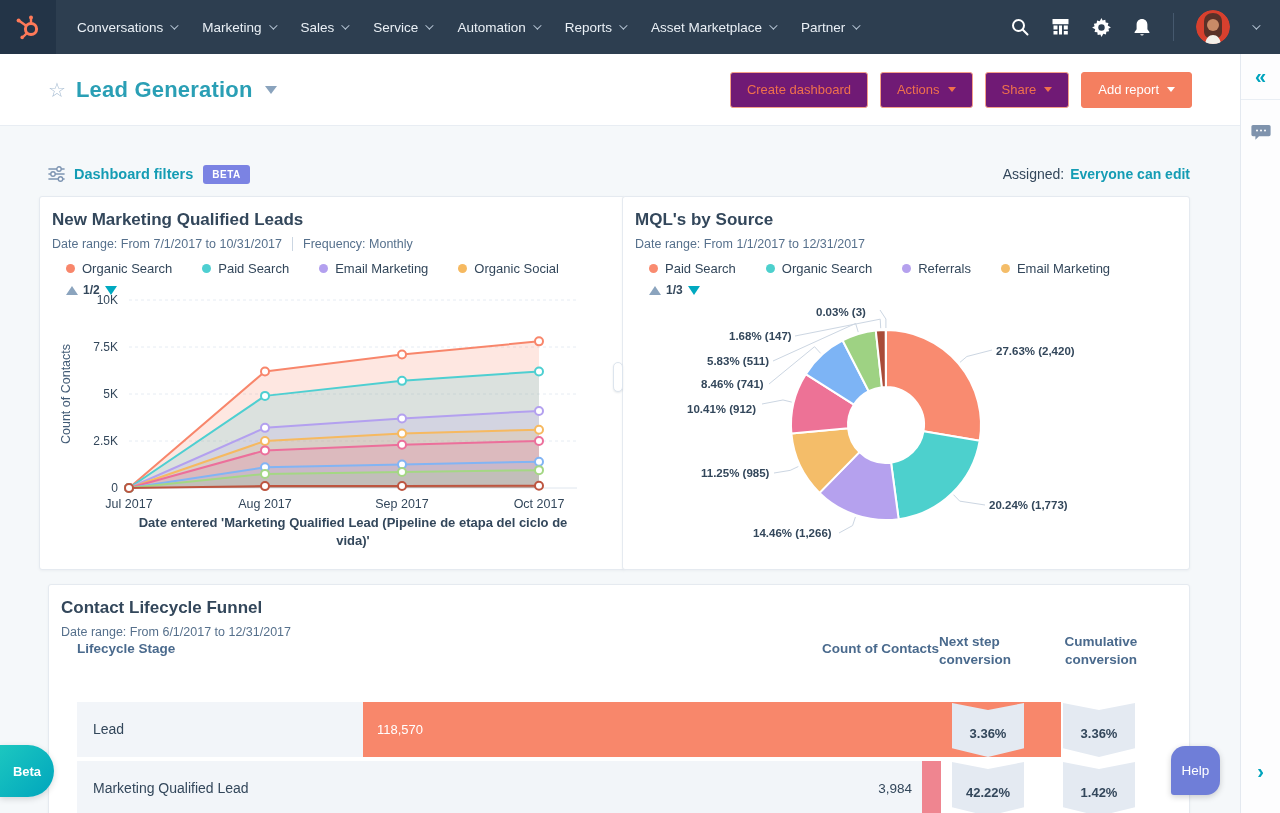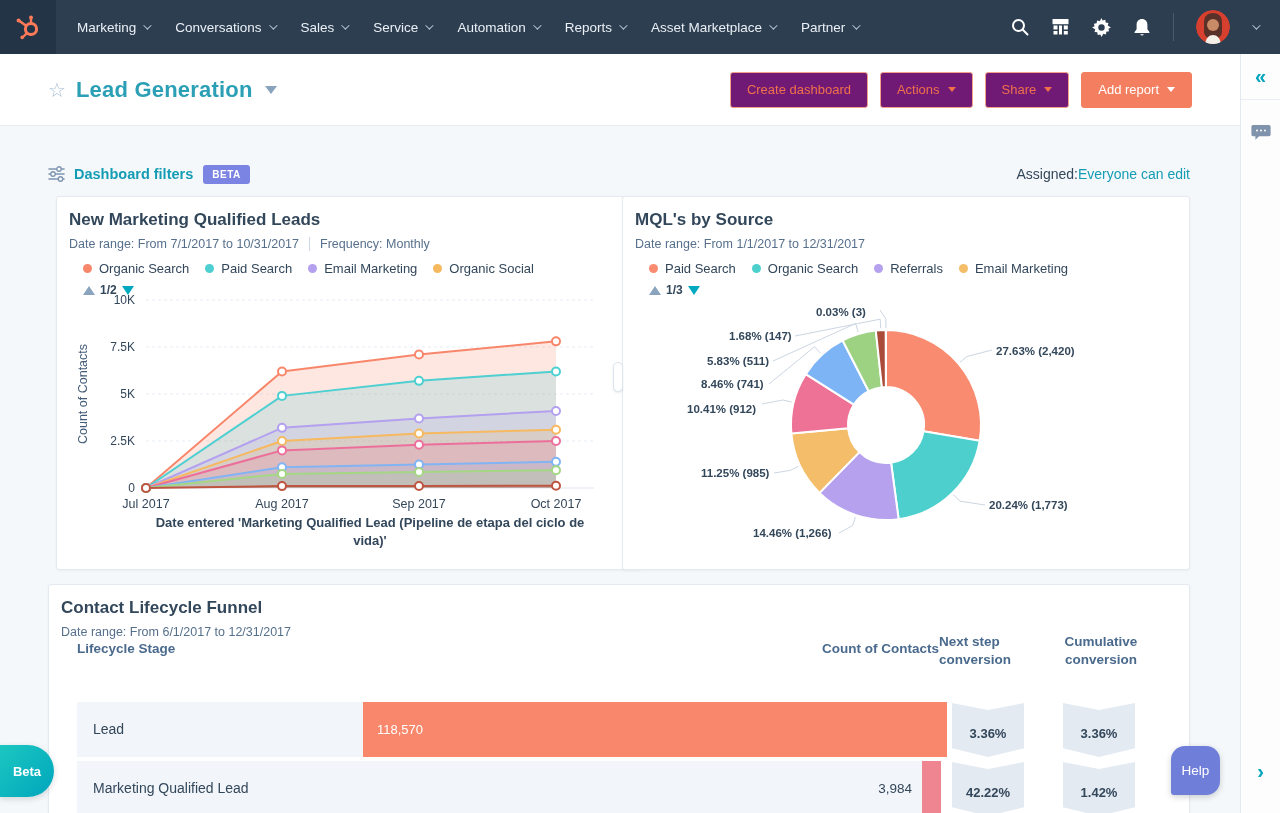--- a/index.html
+++ b/index.html
@@ -27,31 +27,31 @@
   .btn { height:36px; border-radius:3px; font-family:inherit; font-size:13px; font-weight:500; padding:0 16px; cursor:pointer; display:flex; align-items:center; gap:8px; }
   .btn.outline { background:#701a75; border:1px solid #f5a088; color:#f0714c; }
   .btn.solid { background:#f47f60; border:1px solid #f47f60; color:#fff; }
   .tri { width:0; height:0; border-left:4px solid transparent; border-right:4px solid transparent; border-top:5px solid currentColor; display:inline-block; }
 
   
   .filters { position:absolute; left:48px; top:160px; width:1142px; height:28px; display:flex; align-items:center; }
   .filters .flabel { color:#149cb4; font-weight:700; font-size:14.5px; margin:0 10px 0 9px; cursor:pointer; }
   .beta-badge { background:#7b83e3; color:#fff; font-size:10px; font-weight:700; letter-spacing:.5px; border-radius:3px; padding:4px 9px; }
   .assigned { margin-left:auto; font-size:14px; color:#33475b; }
-  .assigned b { color:#149cb4; font-weight:400; margin-left:0; cursor:pointer; }
+  .assigned b { color:#149cb4; font-weight:700; margin-left:6px; cursor:pointer; }
 
   
   .card { position:absolute; background:#fff; border:1px solid #e5eaf0; border-radius:3px; box-shadow:0 1px 3px rgba(45,62,80,.05); }
-  .card1 { left:56px; top:196px; width:586px; height:374px; }
+  .card1 { left:39px; top:196px; width:586px; height:374px; }
   .card2 { left:622px; top:196px; width:568px; height:374px; }
   .funnelCard { left:48px; top:584px; width:1142px; height:300px; }
   .card h2 { font-size:17px; font-weight:700; color:#33475b; padding:13px 16px 0 12px; cursor:pointer; }
   .card .meta { font-size:12.5px; color:#56708c; padding:7px 16px 0 12px; display:flex; align-items:center; gap:10px; }
   .meta .sep { width:1px; height:14px; background:#cbd6e2; display:inline-block; }
-  .legend { display:flex; gap:16px; padding:10px 4px 0 26px; }
+  .legend { display:flex; gap:30px; padding:10px 4px 0 26px; }
   .legend-item { display:flex; align-items:center; gap:7px; font-size:13px; color:#33475b; cursor:pointer; }
   .legend-item .dot { width:9px; height:9px; border-radius:50%; display:inline-block; }
   .pager { display:flex; align-items:center; gap:5px; padding:7px 0 0 26px; font-size:12px; font-weight:600; color:#33475b; }
   .tri-up { width:0; height:0; border-left:6px solid transparent; border-right:6px solid transparent; border-bottom:9px solid #8ba4be; cursor:pointer; }
   .tri-dn { width:0; height:0; border-left:6px solid transparent; border-right:6px solid transparent; border-top:9px solid #00a9c0; cursor:pointer; }
   .chart-svg { position:absolute; left:0; top:90px; }
   .xtitle { position:absolute; left:89px; top:317px; width:448px; text-align:center; font-size:13px; font-weight:700; color:#33475b; line-height:1.35; }
   .donut-svg { position:absolute; left:0; top:95px; }
   .donut-label { position:absolute; font-size:11.5px; font-weight:700; color:#33475b; white-space:nowrap; }
   .gap-handle { position:absolute; left:613px; top:362px; width:10px; height:30px; background:#fff; border:1px solid #dde5ee; border-radius:5px; box-shadow:0 1px 2px rgba(45,62,80,.12); z-index:5; cursor:col-resize; }
@@ -84,25 +84,25 @@
       <line x1="16" y1="9.5" x2="16" y2="4.5" stroke="#ff7a59" stroke-width="2.4"></line>
       <circle cx="16" cy="3.6" r="2" fill="#ff7a59"></circle>
       <line x1="11.5" y1="12" x2="4.5" y2="7" stroke="#ff7a59" stroke-width="2.4"></line>
       <circle cx="3.6" cy="6.4" r="2" fill="#ff7a59"></circle>
       <line x1="12" y1="19" x2="8" y2="23" stroke="#ff7a59" stroke-width="2.4"></line>
       <circle cx="7.2" cy="23.4" r="1.8" fill="#ff7a59"></circle>
     </svg>
   </div>
   <div class="nav-menu" id="navMenu">
       <div class="nav-item">
+        <span>Conversations</span>
+        <i class="chev"></i>
+      </div>
+      <div class="nav-item">
         <span>Marketing</span>
-        <i class="chev"></i>
-      </div>
-      <div class="nav-item">
-        <span>Conversations</span>
         <i class="chev"></i>
       </div>
       <div class="nav-item">
         <span>Sales</span>
         <i class="chev"></i>
       </div>
       <div class="nav-item">
         <span>Service</span>
         <i class="chev"></i>
       </div>
@@ -367,21 +367,21 @@
   <div class="meta">
     <span>Date range: From 6/1/2017 to 12/31/2017</span>
   </div>
   <div class="fcol" style="left:28px; top:56px;">Lifecycle Stage</div>
   <div class="fcol" style="right:250px; top:56px;">Count of Contacts</div>
   <div class="fcol" style="left:890px; top:48px; width:100px; text-align:left; line-height:1.3;">Next step conversion</div>
   <div class="fcol" style="left:1002px; top:48px; width:100px; text-align:center; line-height:1.3;">Cumulative conversion</div>
   <div class="funnel-rows" id="funnelRows">
       <div class="frow" style="top: 117px;">
         <div class="stage">Lead</div>
-        <div class="fbar" style="left: 286px; width: 584px; background: rgb(248, 135, 107);">
+        <div class="fbar" style="left: 286px; width: 698px; background: rgb(248, 135, 107);">
           <div class="inval">118,570</div>
         </div>
       </div>
       <div class="chevron-badge" style="left: 903px; top: 118px;">3.36%</div>
       <div class="chevron-badge" style="left: 1014px; top: 118px;">3.36%</div>
       <div class="frow" style="top: 176px;">
         <div class="stage">Marketing Qualified Lead</div>
         <div class="fbar" style="left: 845px; width: 19px; background: rgb(239, 133, 144);"></div>
         <div class="outval" style="right: 29px;">3,984</div>
       </div>

